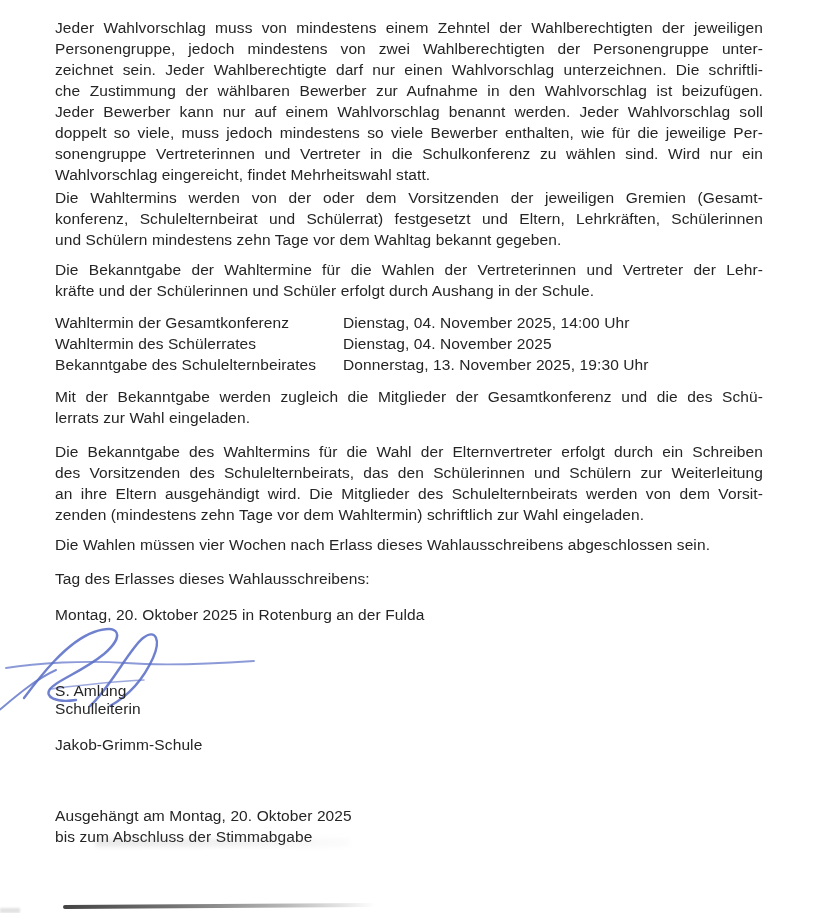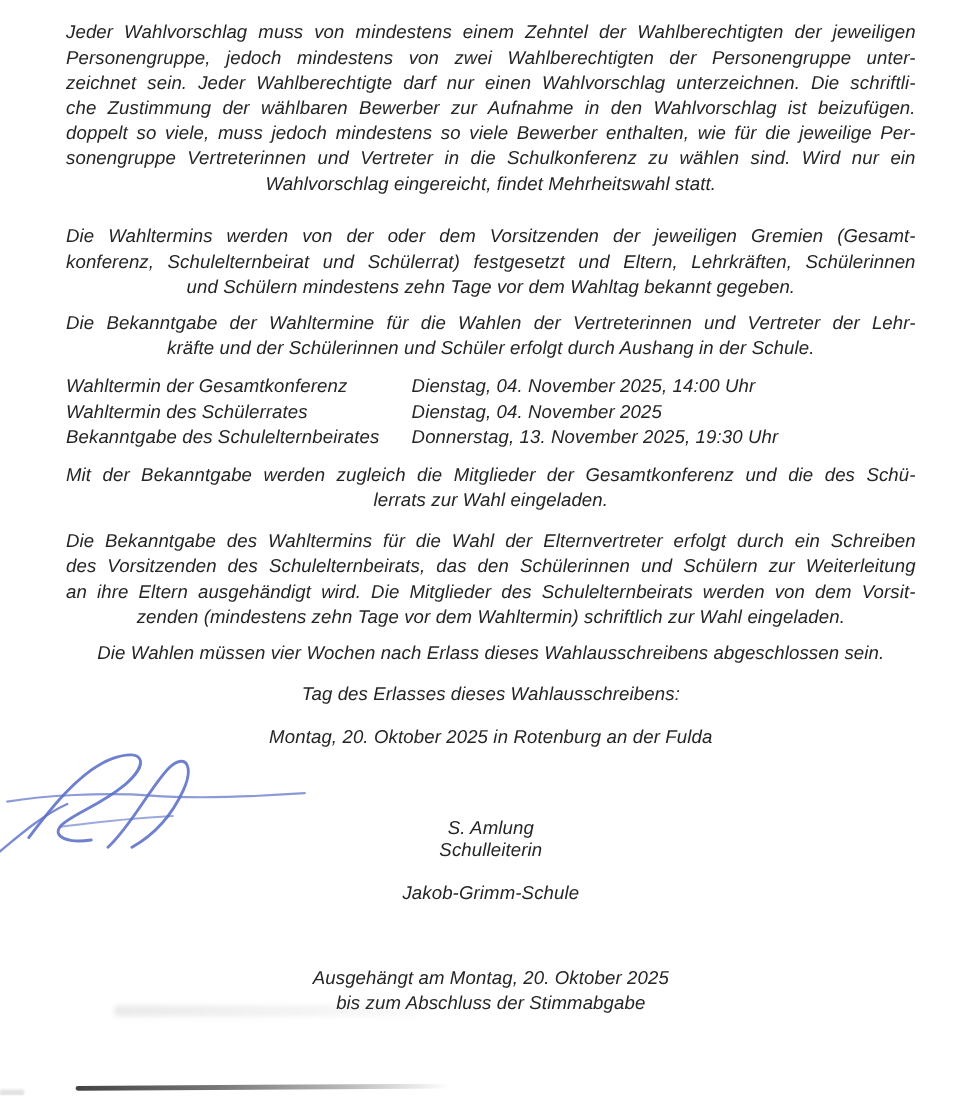--- a/index.html
+++ b/index.html
@@ -4,34 +4,34 @@
 <style>
   html, body { margin: 0; padding: 0; }
   body {
     width: 816px; height: 913px;
     background: #ffffff;
     font-family: "Liberation Sans", "DejaVu Sans", sans-serif;
     color: #252525;
     position: relative;
     overflow: hidden;
   }
-  .page { position: absolute; inset: 0; font-style: italic; }
+  .page { position: absolute; inset: 0; }
 
   .block {
     position: absolute;
     left: 55px;
     width: 708px;
     font-size: 15.5px;
     line-height: 21px;
     letter-spacing: 0.1px;
     color: #252525;
   }
   
   .ln  { text-align: justify; text-align-last: justify; }
-  .ln-last { text-align: center; }
+  .ln-last { text-align: left; }
 
   
   .date-row { display: flex; justify-content: space-between; }
   .date-row .lbl { width: 288px; flex: 0 0 288px; }
   .date-row .val { flex: 1; }
 
   
   .sig-wrap {
     position: absolute;
     left: -6px; top: 616px;
@@ -73,20 +73,21 @@
 </head>
 <body>
 
 <div class="page">
 
   <div class="block" style="top:17px">
     <div class="ln">Jeder Wahlvorschlag muss von mindestens einem Zehntel der Wahlberechtigten der jeweiligen</div>
     <div class="ln">Personengruppe, jedoch mindestens von zwei Wahlberechtigten der Personengruppe unter-</div>
     <div class="ln">zeichnet sein. Jeder Wahlberechtigte darf nur einen Wahlvorschlag unterzeichnen. Die schriftli-</div>
     <div class="ln">che Zustimmung der wählbaren Bewerber zur Aufnahme in den Wahlvorschlag ist beizufügen.</div>
+    <div class="ln">Jeder Bewerber kann nur auf einem Wahlvorschlag benannt werden. Jeder Wahlvorschlag soll</div>
     <div class="ln">doppelt so viele, muss jedoch mindestens so viele Bewerber enthalten, wie für die jeweilige Per-</div>
     <div class="ln">sonengruppe Vertreterinnen und Vertreter in die Schulkonferenz zu wählen sind. Wird nur ein</div>
     <div class="ln-last">Wahlvorschlag eingereicht, findet Mehrheitswahl statt.</div>
   </div>
 
   <div class="block" style="top:187px">
     <div class="ln">Die Wahltermins werden von der oder dem Vorsitzenden der jeweiligen Gremien (Gesamt-</div>
     <div class="ln">konferenz, Schulelternbeirat und Schülerrat) festgesetzt und Eltern, Lehrkräften, Schülerinnen</div>
     <div class="ln-last">und Schülern mindestens zehn Tage vor dem Wahltag bekannt gegeben.</div>
   </div>

